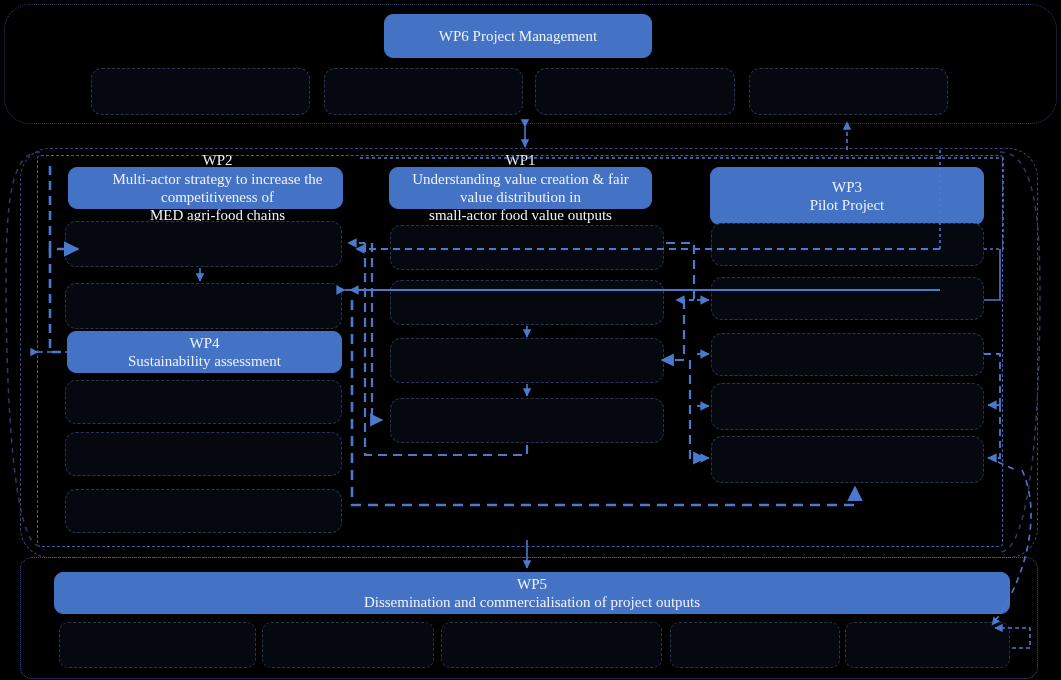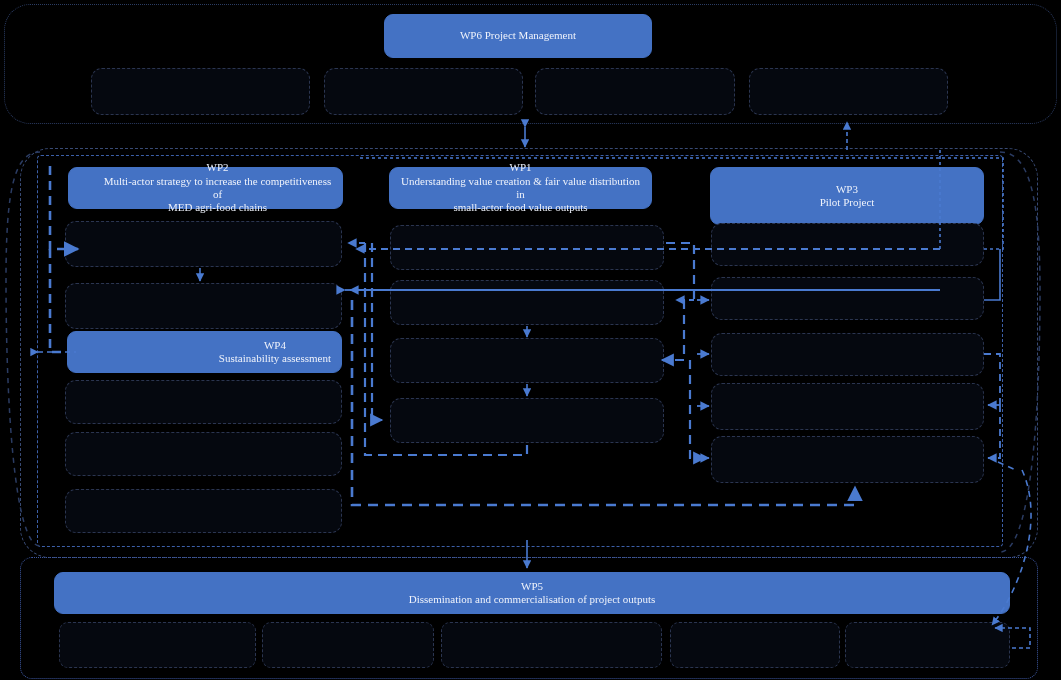--- a/index.html
+++ b/index.html
@@ -14,21 +14,21 @@
   .box{
     position:absolute;box-sizing:border-box;
     display:flex;align-items:center;justify-content:center;
     text-align:center;line-height:1.22;
   }
   .box.filled{
     background:#4472c4;
     border:1px solid #4472c4;
     border-radius:9px;
     color:#eef2fb;
-    font-size:11px;
+    font-size:15px;
     box-shadow:0 1px 2px rgba(0,0,0,.45);
   }
   .box.ghost{
     background:#05080f;
     border:1.6px dashed #2b3550;
     border-radius:11px;
     color:#0b1018;
     font-size:9.5px;
   }
   .box.ghost.sq{border-radius:9px;}
@@ -79,21 +79,21 @@
     </span>
   </div>
 
   <div class="box ghost" style="left:65px;top:221px;width:277px;height:46px;">
     <span class="t"></span>
   </div>
   <div class="box ghost" style="left:65px;top:283px;width:277px;height:46px;">
     <span class="t"></span>
   </div>
 
-  <div class="box filled" style="left:67px;top:331px;width:275px;height:42px;justify-content:flex-end;">
+  <div class="box filled" style="left:67px;top:331px;width:275px;height:42px;">
     <span class="t">
       <span>WP4</span><br>
       <span>Sustainability assessment</span>
     </span>
   </div>
 
   <div class="box ghost" style="left:65px;top:380px;width:277px;height:44px;">
     <span class="t"></span>
   </div>
   <div class="box ghost" style="left:65px;top:432px;width:277px;height:44px;">

